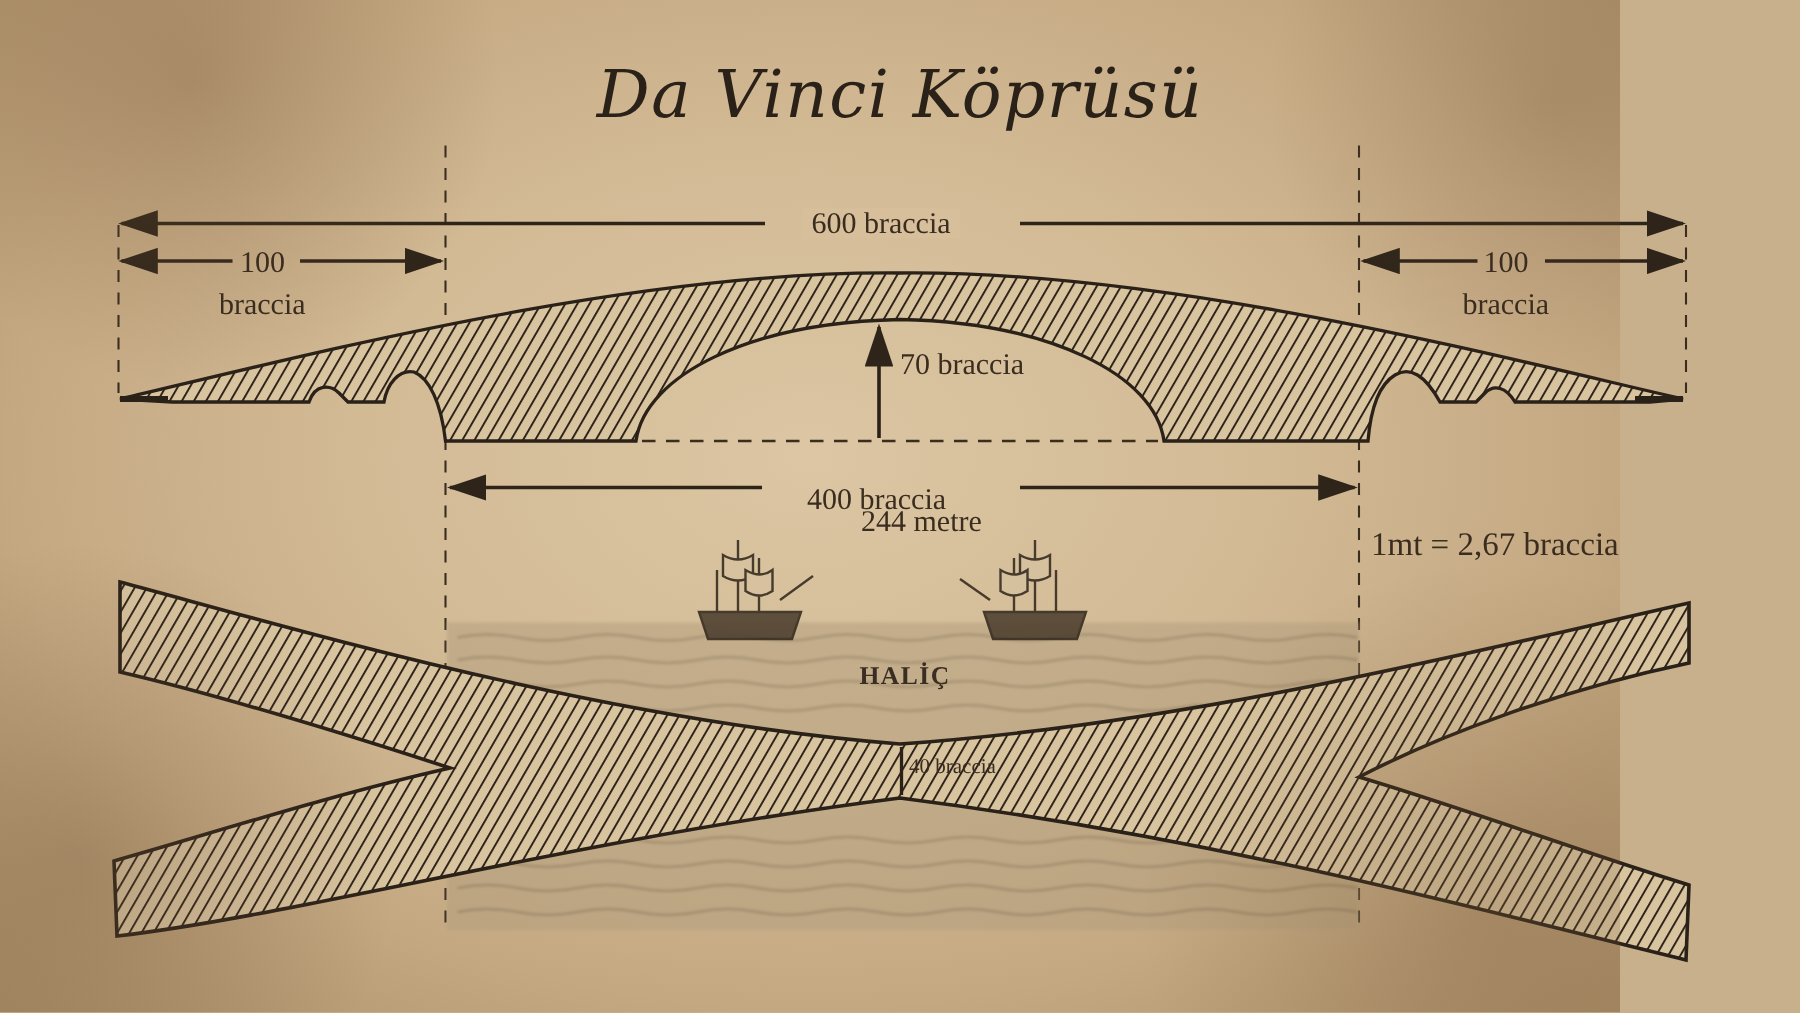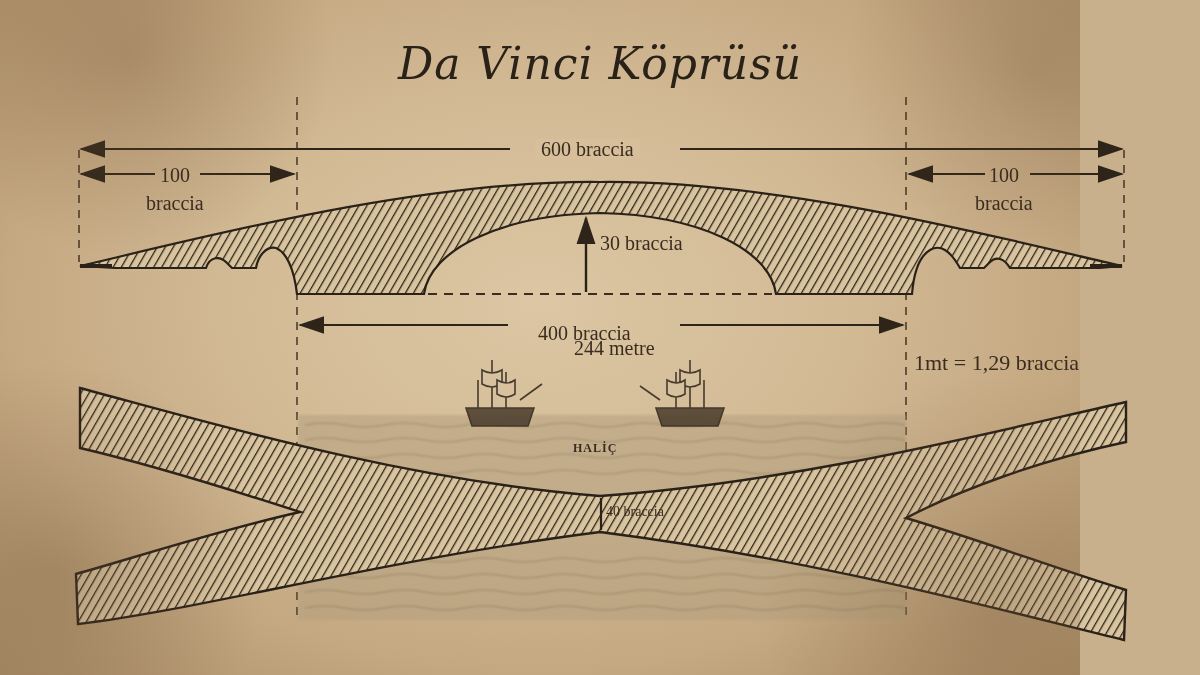--- a/index.html
+++ b/index.html
@@ -25,21 +25,21 @@
   .title {
     position: absolute; left: 0; width: 1200px; top: 38px; text-align: center;
     font-family: "DejaVu Serif", "Liberation Serif", serif;
     font-style: italic; font-size: 44px; color: #2a2118; letter-spacing: 1px;
   }
   .lbl {
     position: absolute; color: #3a2c1f; font-size: 17px; white-space: nowrap;
     text-align: center; line-height: 1;
   }
   .lbl.big { font-size: 20px; }
-  .lbl.halic { font-size: 12px; letter-spacing: 1px; font-weight: bold; color: #3a2e22; }
+  .lbl.halic { font-size: 17px; letter-spacing: 1px; font-weight: bold; color: #3a2e22; }
   .bg-label { background: #d6bf9a; padding: 0 6px; text-align: right; }
 </style>
 </head>
 <body>
 
 <div id="stage">
 
   <svg id="diagram" width="1200" height="675" viewBox="0 0 1200 675">
     <defs>
       <pattern id="hatch" patternUnits="userSpaceOnUse" width="7" height="7" patternTransform="rotate(30)">
@@ -159,21 +159,21 @@
 
   <div class="vignette"></div>
 
   <div class="title">Da Vinci Köprüsü</div>
 
   <div class="lbl big bg-label" style="left:535px; top:139px;">600 braccia</div>
   <div class="lbl big" style="left:160px; top:165px;">100</div>
   <div class="lbl big" style="left:146px; top:193px;">braccia</div>
   <div class="lbl big" style="left:989px; top:165px;">100</div>
   <div class="lbl big" style="left:975px; top:193px;">braccia</div>
-  <div class="lbl big" style="left:600px; top:233px;">30 braccia</div>
+  <div class="lbl big" style="left:600px; top:233px;">70 braccia</div>
   <div class="lbl big" style="left:538px; top:323px;text-align:center;">400 braccia</div>
   <div class="lbl big" style="left:546px; top:338px;margin-left:28px;">244 metre</div>
 
-  <div class="lbl" style="left:914px; top:352px; font-size:22px;">1mt = 1,29 braccia</div>
+  <div class="lbl" style="left:914px; top:352px; font-size:22px;">1mt = 2,67 braccia</div>
 
   <div class="lbl halic" style="left:573px; top:442px;">HALİÇ</div>
   <div class="lbl" style="left:606px; top:505px; font-size:14px;">40 braccia</div>
 </div>
 
 </body></html>

